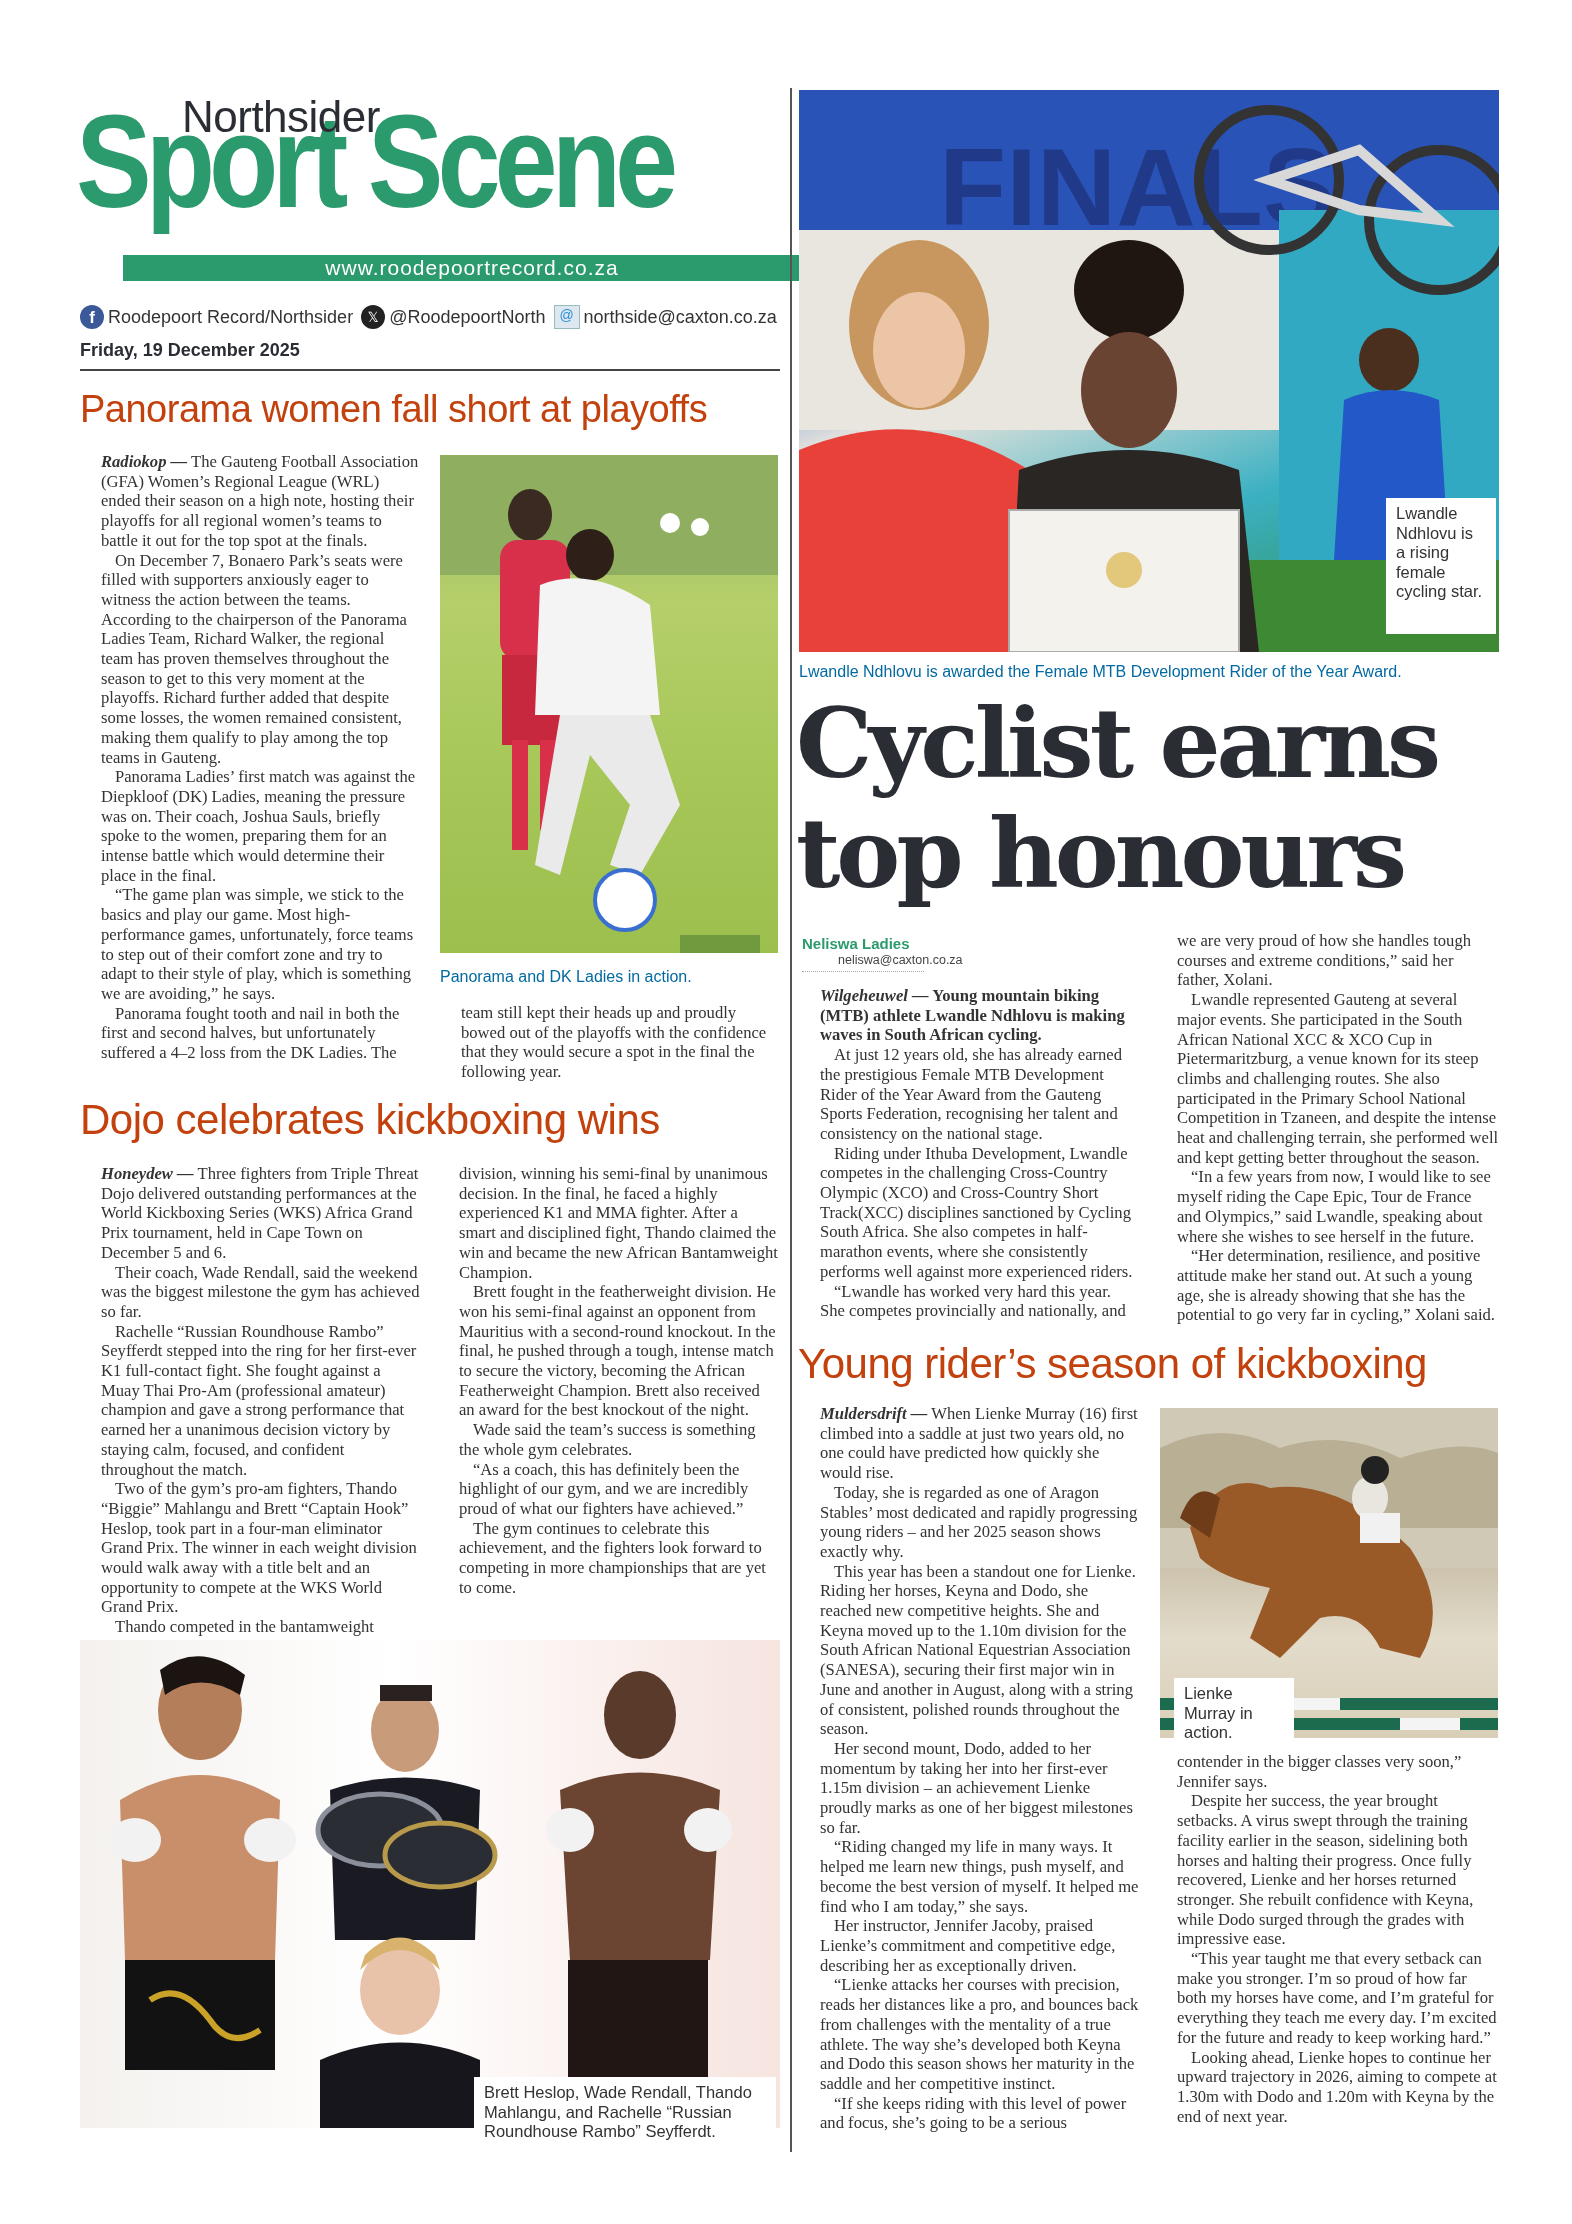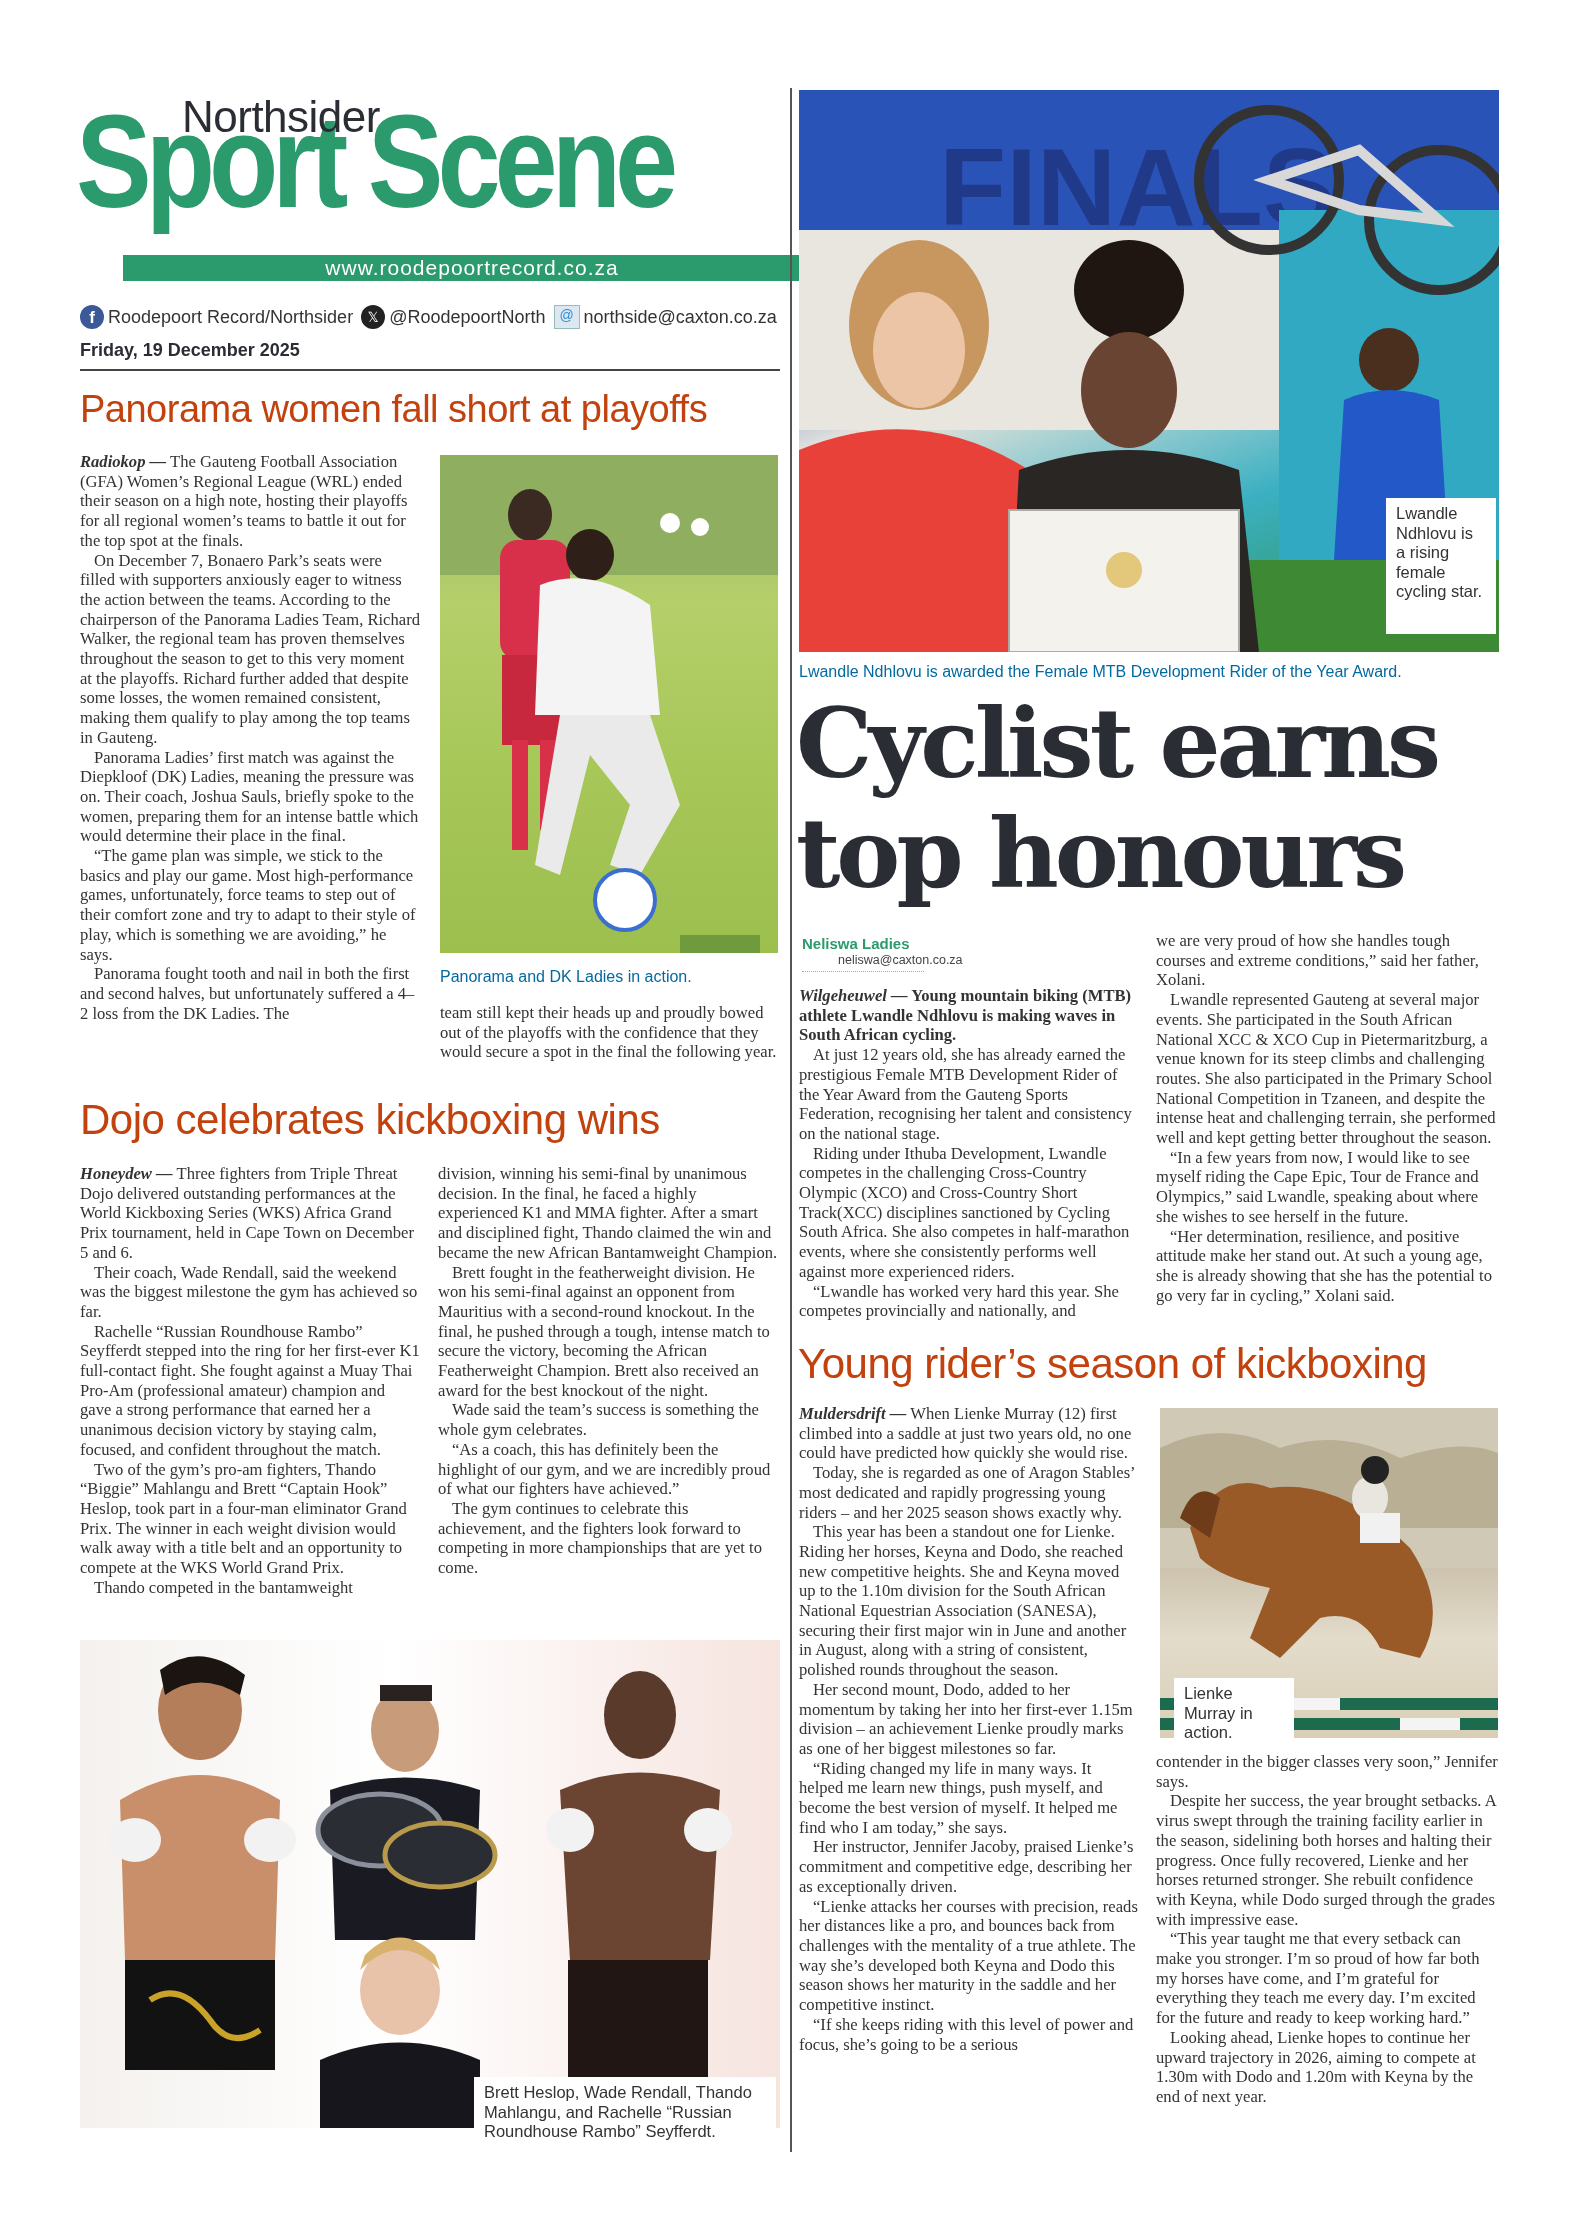--- a/index.html
+++ b/index.html
@@ -17,21 +17,21 @@
   .ico-mail { width:26px; height:24px; background:#dde7f0; border:1px solid #9bb; color:#2a8fd6; font-size:14px; text-align:center; line-height:18px; margin-left:4px; }
   .date { position:absolute; left:80px; top:340px; font-family:"Liberation Sans", sans-serif; font-weight:700; font-size:18px; color:#2a2d33; }
   .mast-rule { position:absolute; left:80px; top:369px; width:700px; height:2px; background:#444; }
 
   
   .h-sans { position:absolute; font-family:"Liberation Sans", sans-serif; font-weight:400; color:#c2410c; white-space:nowrap; letter-spacing:-0.5px; }
   .h-big { position:absolute; font-family:"DejaVu Serif", serif; font-weight:700; color:#2a2d33; line-height:108px; letter-spacing:-4px; white-space:nowrap; }
 
   
   .txt { position:absolute; font-family:"Liberation Serif", serif; font-size:16.6px; line-height:19.7px; color:#333; text-align:left; }
-  .txt p { text-indent:14px; }
+  .txt p { text-indent:14px;margin-left:21px; }
   .txt p.first { text-indent:0; }
   .txt .dl { font-weight:700; font-style:italic; }
   .txt .lead { font-weight:700; }
 
   
   .cap { position:absolute; font-family:"Liberation Sans", sans-serif; font-size:16px; line-height:19px; color:#0369a1; }
   .cap-box { position:absolute; background:#fff; font-family:"Liberation Sans", sans-serif; font-size:16.5px; line-height:19.5px; color:#333; padding:6px 10px; }
 
   
   .photo { position:absolute; overflow:hidden; }
@@ -199,21 +199,21 @@
     <p>Lwandle represented Gauteng at several major events. She participated in the South African National XCC &amp; XCO Cup in Pietermaritzburg, a venue known for its steep climbs and challenging routes. She also participated in the Primary School National Competition in Tzaneen, and despite the intense heat and challenging terrain, she performed well and kept getting better throughout the season.</p>
     <p>“In a few years from now, I would like to see myself riding the Cape Epic, Tour de France and Olympics,” said Lwandle, speaking about where she wishes to see herself in the future.</p>
     <p>“Her determination, resilience, and positive attitude make her stand out. At such a young age, she is already showing that she has the potential to go very far in cycling,” Xolani said.</p>
   </div>
 </div>
 
 <div>
   <div class="h-sans" style="left:798px; top:1340px; font-size:42px;">Young rider’s season of kickboxing</div>
 
   <div class="txt" style="left:799px; top:1404px; width:340px;">
-    <p class="first"><span class="dl">Muldersdrift —</span><span> When Lienke Murray (12) first climbed into a saddle at just two years old, no one could have predicted how quickly she would rise.</span></p>
+    <p class="first"><span class="dl">Muldersdrift —</span><span> When Lienke Murray (16) first climbed into a saddle at just two years old, no one could have predicted how quickly she would rise.</span></p>
     <p>Today, she is regarded as one of Aragon Stables’ most dedicated and rapidly progressing young riders – and her 2025 season shows exactly why.</p>
     <p>This year has been a standout one for Lienke. Riding her horses, Keyna and Dodo, she reached new competitive heights. She and Keyna moved up to the 1.10m division for the South African National Equestrian Association (SANESA), securing their first major win in June and another in August, along with a string of consistent, polished rounds throughout the season.</p>
     <p>Her second mount, Dodo, added to her momentum by taking her into her first-ever 1.15m division – an achievement Lienke proudly marks as one of her biggest milestones so far.</p>
     <p>“Riding changed my life in many ways. It helped me learn new things, push myself, and become the best version of myself. It helped me find who I am today,” she says.</p>
     <p>Her instructor, Jennifer Jacoby, praised Lienke’s commitment and competitive edge, describing her as exceptionally driven.</p>
     <p>“Lienke attacks her courses with precision, reads her distances like a pro, and bounces back from challenges with the mentality of a true athlete. The way she’s developed both Keyna and Dodo this season shows her maturity in the saddle and her competitive instinct.</p>
     <p>“If she keeps riding with this level of power and focus, she’s going to be a serious</p>
   </div>
 
   <div class="photo ph-horse">

